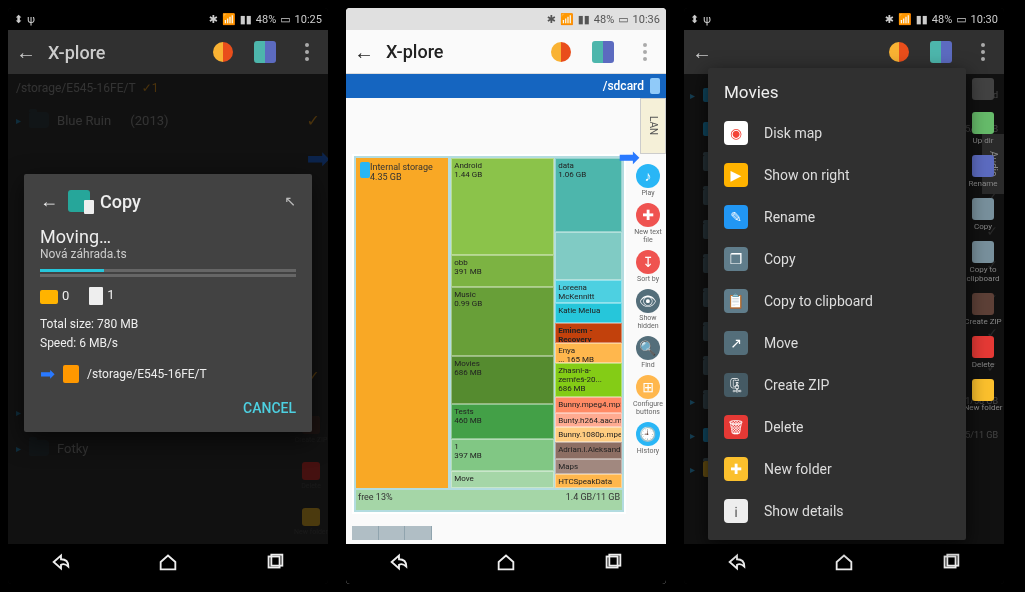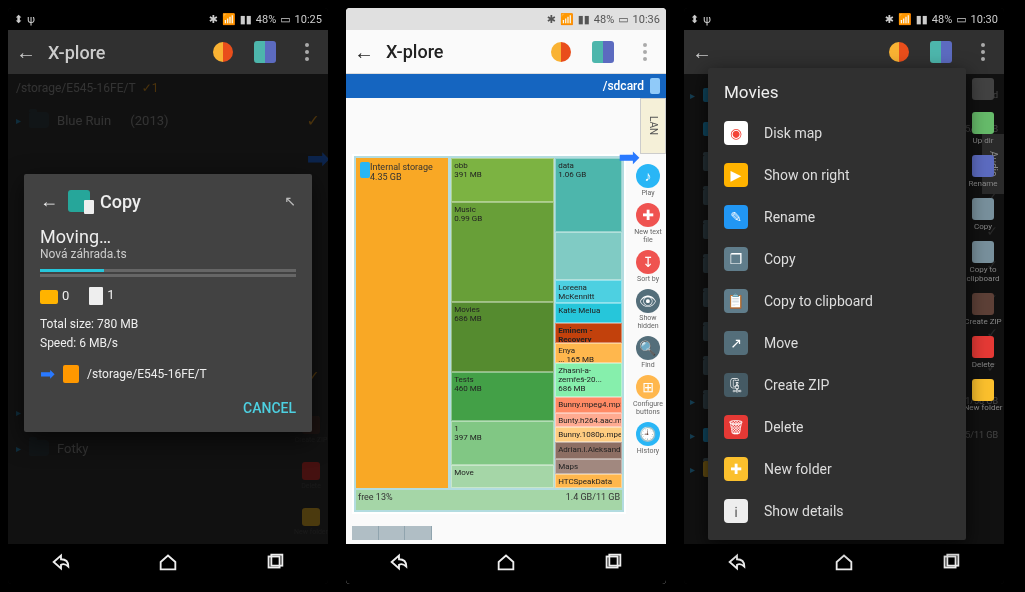--- a/index.html
+++ b/index.html
@@ -287,35 +287,36 @@
           <div class="ico" style="background:#29b6f6">🕘</div>
           <div>History</div>
         </div>
       </div>
     <div class="treemap">
       <div class="tm-int">
         <div class="ph"></div>
         <div><span>Internal storage</span><br><span>4.35 GB</span></div>
       </div>
       <div class="tm-col2" id="tm-c2">
+          <div class="tm-cell" style="background: rgb(139, 195, 74); flex: 3.2 1 0%;">Android<br>1.44 GB</div>
           <div class="tm-cell" style="background: rgb(124, 179, 66); flex: 0.9 1 0%;">obb<br>391 MB</div>
           <div class="tm-cell" style="background: rgb(104, 159, 56); flex: 2.2 1 0%;">Music<br>0.99 GB</div>
           <div class="tm-cell" style="background: rgb(85, 139, 47); flex: 1.5 1 0%;">Movies<br>686 MB</div>
           <div class="tm-cell" style="background: rgb(67, 160, 71); flex: 1 1 0%;">Tests<br>460 MB</div>
           <div class="tm-cell" style="background: rgb(129, 199, 132); flex: 0.9 1 0%;">1<br>397 MB</div>
           <div class="tm-cell" style="background: rgb(165, 214, 167); flex: 0.4 1 0%;">Move</div>
         </div>
       <div class="tm-col3" id="tm-c3">
           <div class="tm-cell" style="background: rgb(77, 182, 172); flex: 2.4 1 0%;">data<br>1.06 GB</div>
           <div class="tm-cell" style="background: rgb(128, 203, 196); flex: 1.5 1 0%;"></div>
           <div class="tm-cell" style="background: rgb(77, 208, 225); flex: 0.6 1 0%;">Loreena McKennitt</div>
           <div class="tm-cell" style="background: rgb(38, 198, 218); flex: 0.5 1 0%;">Katie Melua</div>
           <div class="tm-cell" style="background: #c2410c; flex: 0.5 1 0%; font-weight: bold;">Eminem - Recovery</div>
           <div class="tm-cell" style="background: rgb(255, 183, 77); flex: 0.5 1 0%;">Enya<br>... 165 MB</div>
-          <div class="tm-cell" style="background: #86efac; flex: 1 1 0%;">Zhasni-a-zemřeš-20...<br>686 MB</div>
+          <div class="tm-cell" style="background: #84cc16; flex: 1 1 0%;">Zhasni-a-zemřeš-20...<br>686 MB</div>
           <div class="tm-cell" style="background: rgb(255, 138, 101); flex: 0.35 1 0%;">Bunny.mpeg4.mp3...</div>
           <div class="tm-cell" style="background: rgb(255, 171, 145); flex: 0.3 1 0%;">Bunty.h264.aac.m...</div>
           <div class="tm-cell" style="background: rgb(255, 204, 128); flex: 0.3 1 0%;">Bunny.1080p.mpeg...</div>
           <div class="tm-cell" style="background: rgb(141, 110, 99); flex: 0.4 1 0%;">Adrian.I.Aleksandr-...</div>
           <div class="tm-cell" style="background: rgb(161, 136, 127); flex: 0.3 1 0%;">Maps</div>
           <div class="tm-cell" style="background: rgb(255, 183, 77); flex: 0.3 1 0%;">HTCSpeakData<br>138 MB</div>
         </div>
       <div class="tm-free">
         <span>free 13%</span>
           <span>1.4 GB/11 GB</span>

